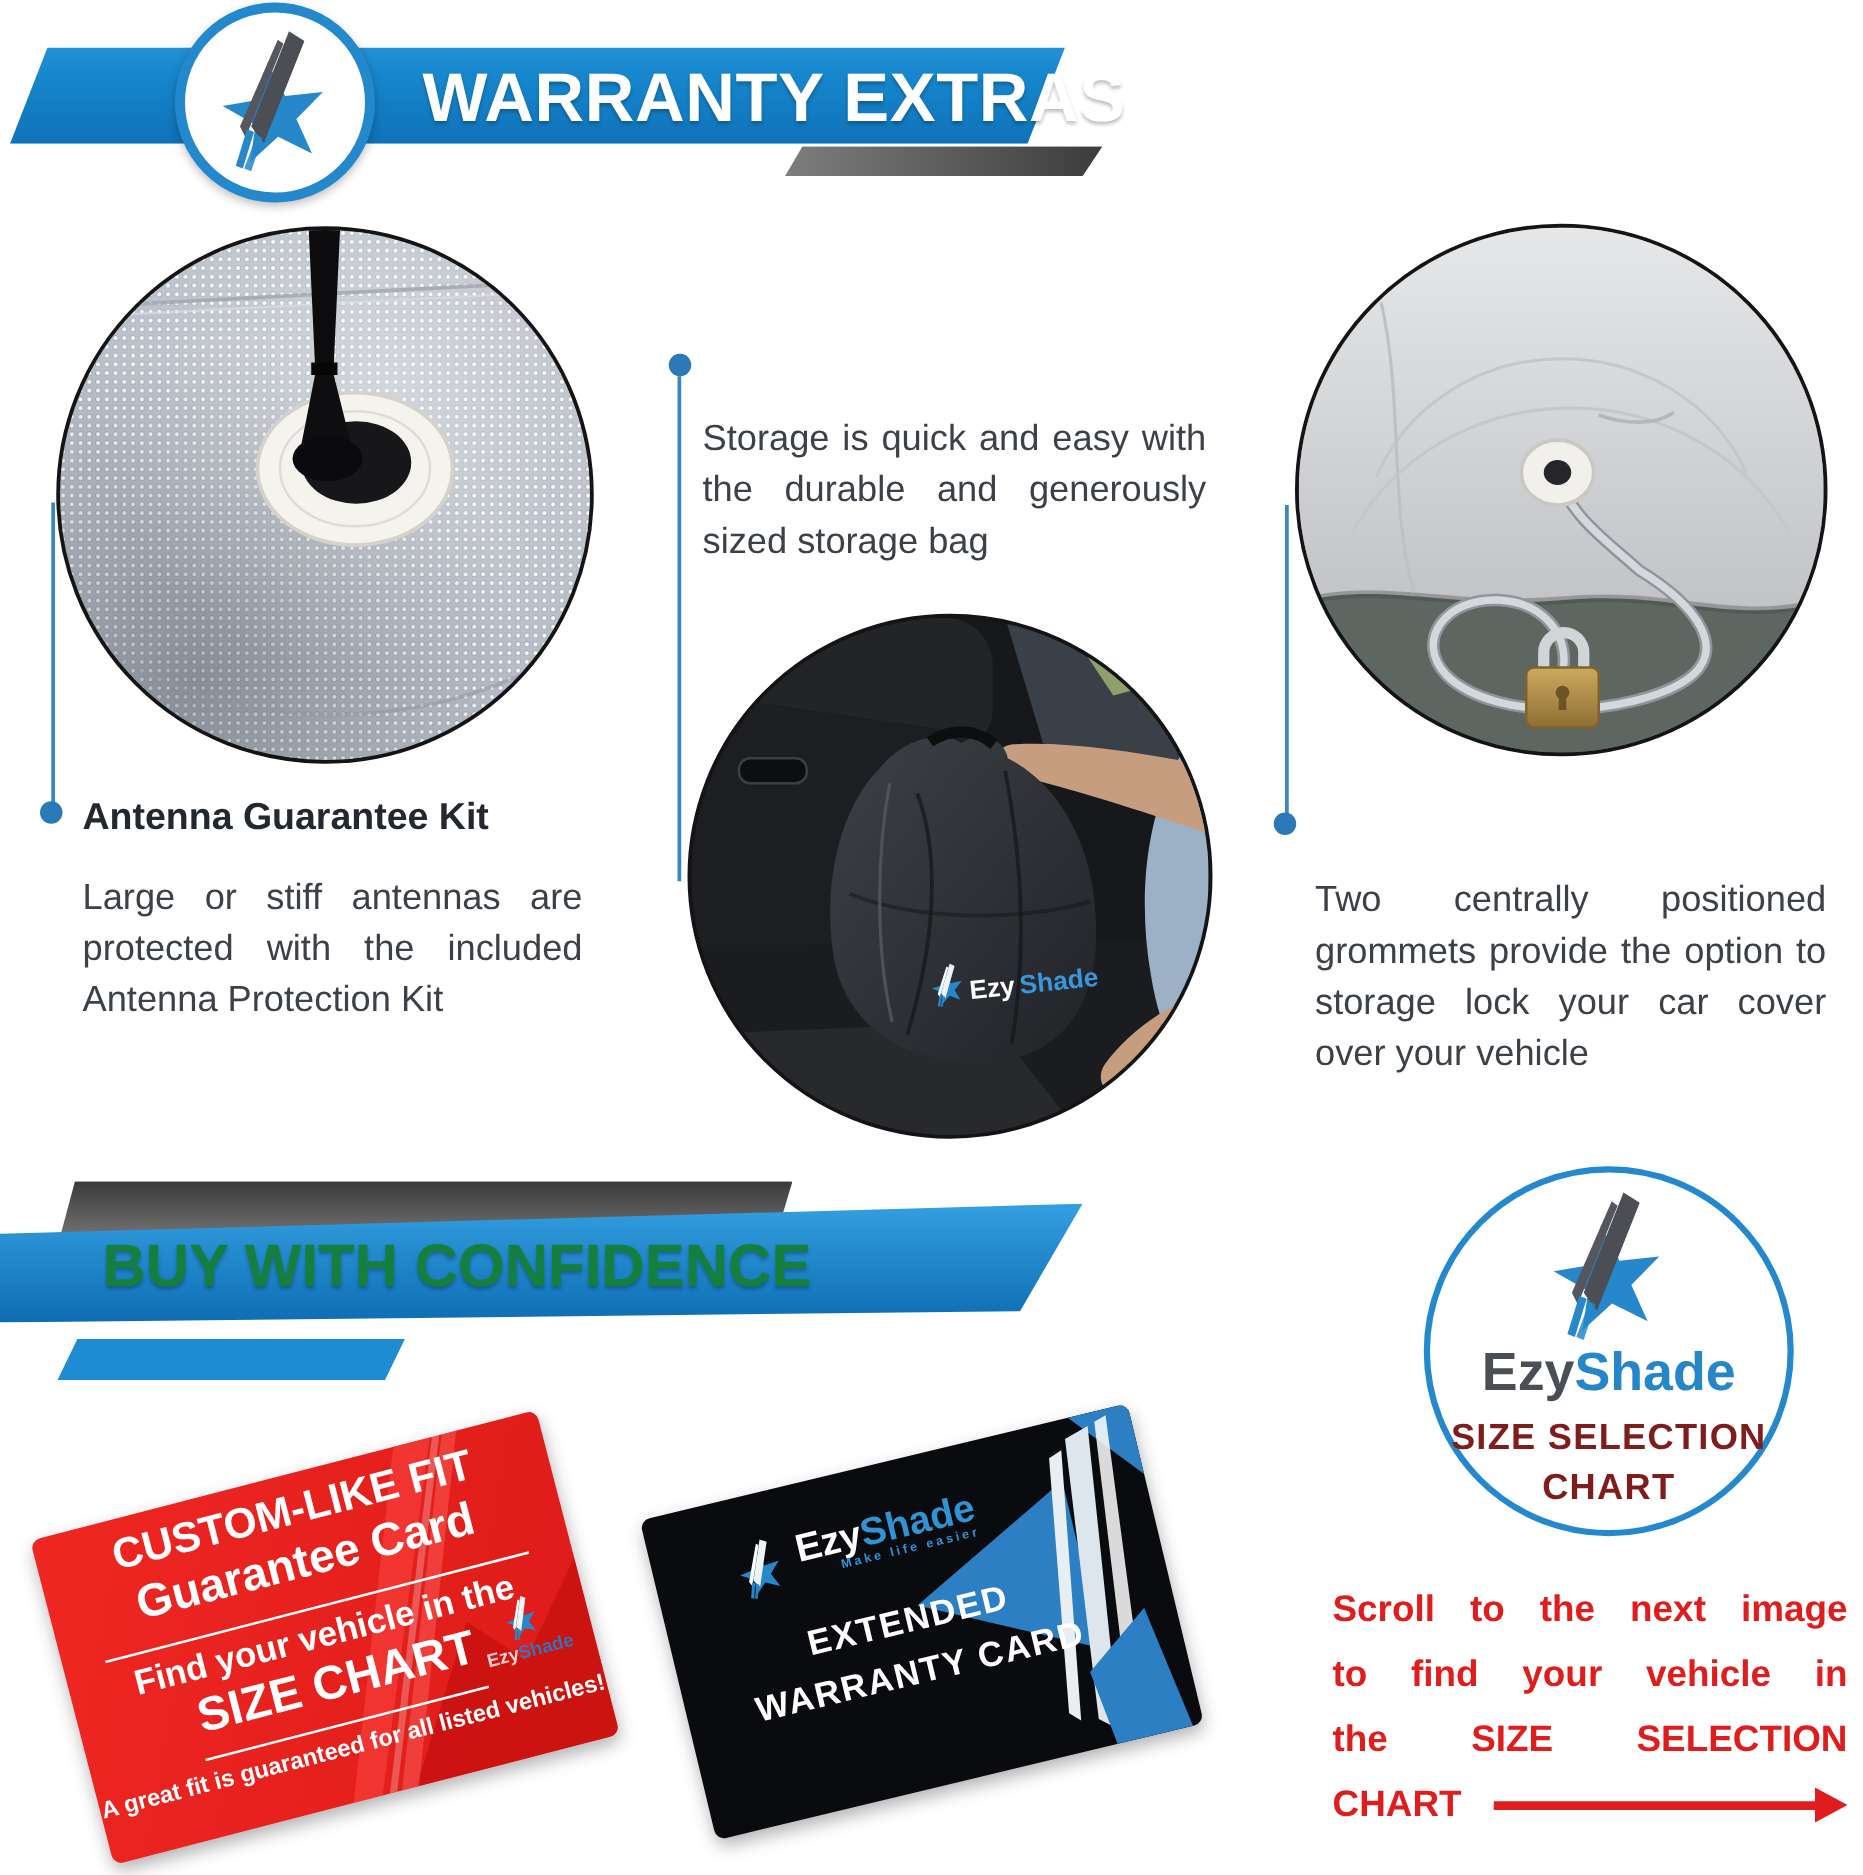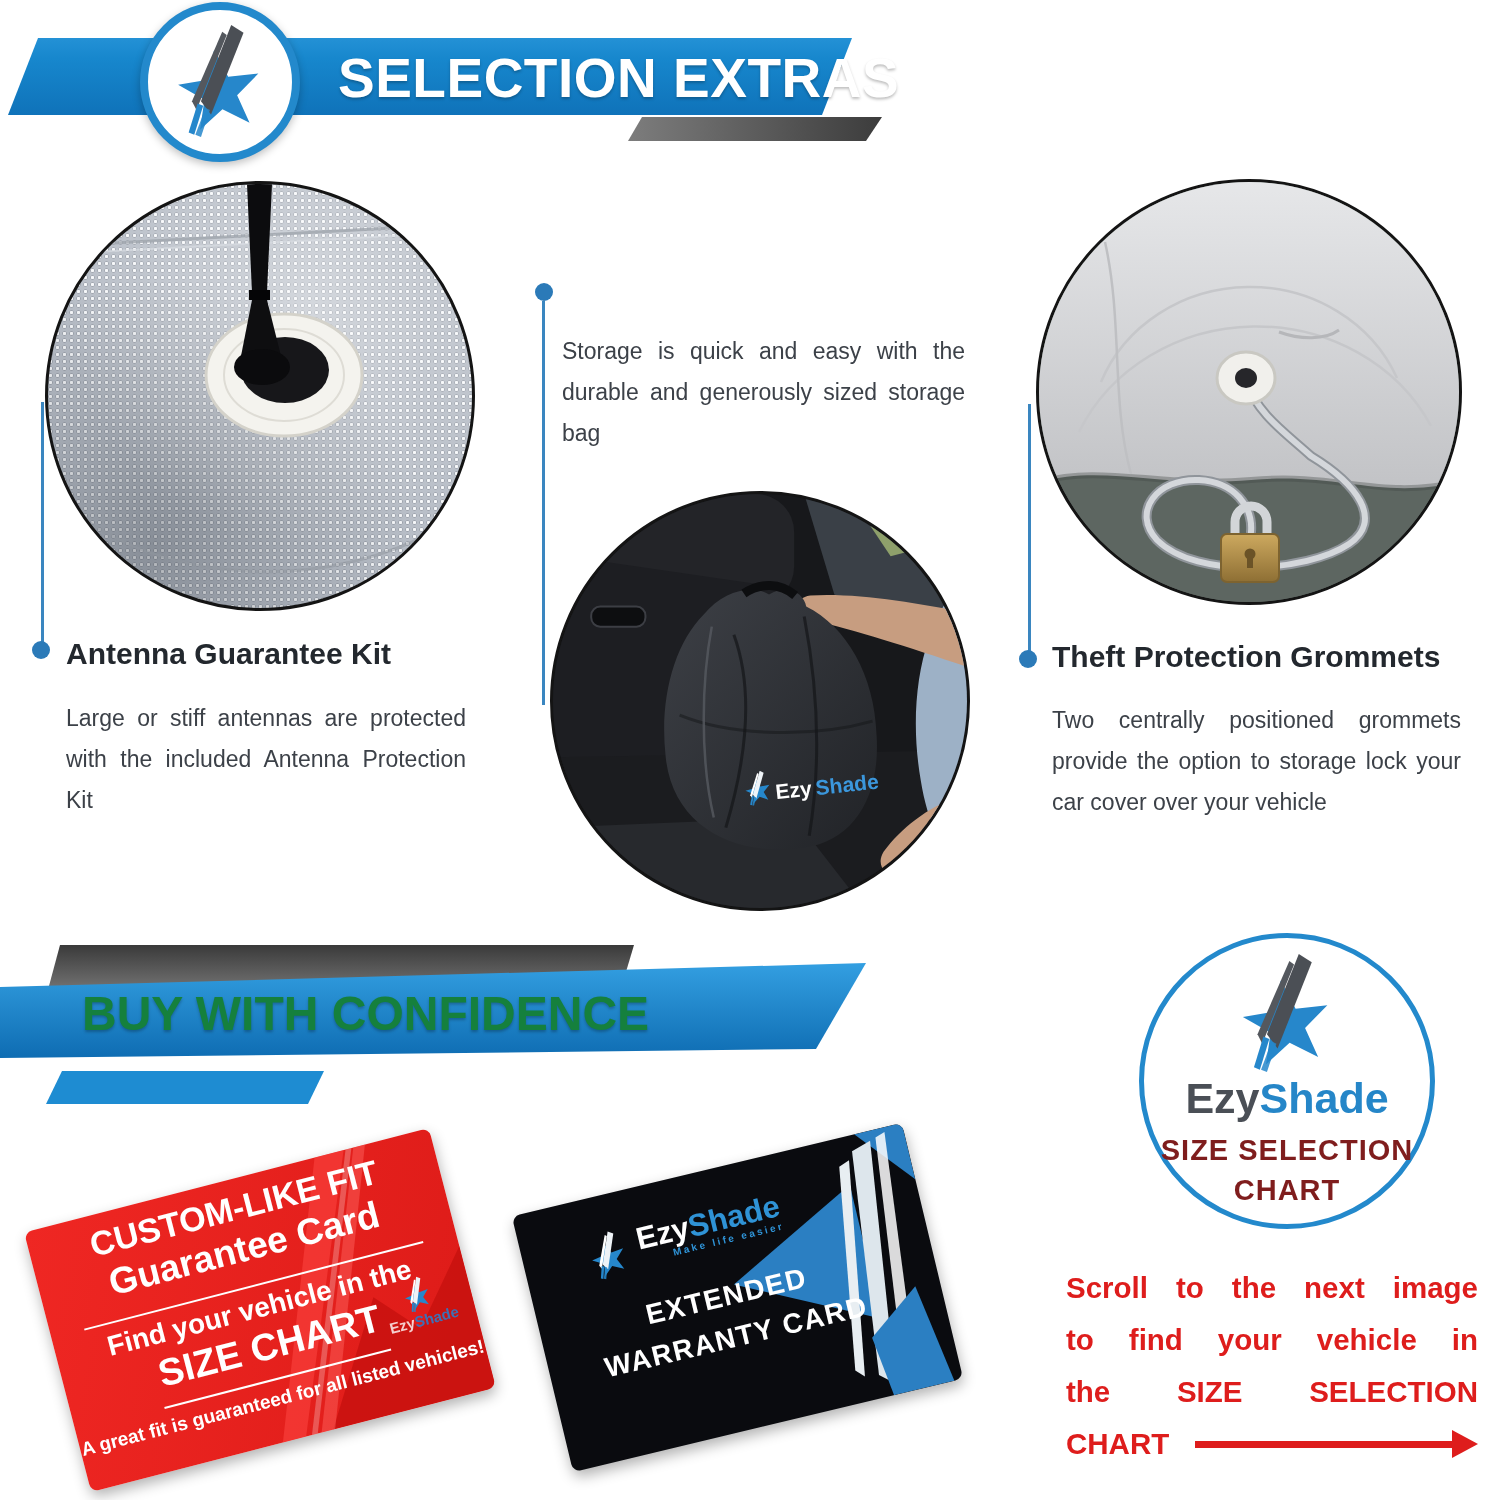--- a/index.html
+++ b/index.html
@@ -30,21 +30,21 @@
     background-size:auto,auto,7px 7px;}
   .photo-mid{left:550px;top:491px;width:414px;height:414px;background:#141518;}
   .photo-right{left:1036px;top:179px;width:420px;height:420px;background:#5d6661;}
 
   
   .vline{width:3px;background:#3a86c0;}
   .dot{width:18px;height:18px;border-radius:50%;background:#2b7ab8;}
 
   
   .f-title{font-size:30px;font-weight:700;color:#23282e;white-space:nowrap;}
-  .f-body{font-size:23px;line-height:41px;color:#3c4148;text-align:justify;text-align-last:left;}
+  .f-body{font-size:29px;line-height:41px;color:#3c4148;text-align:justify;text-align-last:left;}
 
   
   .buy-gray{left:30px;top:945px;width:604px;height:67px;
     clip-path:polygon(30px 0,604px 0,584px 67px,12px 67px);
     background:linear-gradient(180deg,#3a3a3a,#8f8f8f);}
   .buy-banner{left:0;top:961px;width:870px;height:98px;
     clip-path:polygon(0 26px,866px 2px,816px 88px,0 97px);
     background:linear-gradient(180deg,#34a0e2,#0e6cb2);}
   .buy-title{left:82px;top:986px;font-size:48px;font-weight:800;color:#15803d;white-space:nowrap;
     text-shadow:0 2px 3px rgba(0,0,0,.25);}
@@ -117,21 +117,21 @@
       <stop offset="0" stop-color="#cda95f"></stop>
         <stop offset="1" stop-color="#8e6f34"></stop>
     </linearGradient>
   </defs>
 </svg>
 
 <div id="stage">
 
   <div class="abs banner-top"></div>
   <div class="abs gray-bar-top"></div>
-  <div class="abs banner-top-title">SELECTION EXTRAS</div>
+  <div class="abs banner-top-title">WARRANTY EXTRAS</div>
   <div class="abs logo-circle">
     <svg class="abs" style="left:16px;top:13px" width="112" height="116">
       <use href="#ezy-star" width="112" height="116"></use>
     </svg>
   </div>
 
   <div class="abs photo photo-left">
     <svg width="424" height="424" viewBox="0 0 424 424">
       <path d="M8,62 L420,40" stroke="#9fa5ad" stroke-width="3" fill="none" opacity=".8"></path>
       <path d="M8,70 L420,48" stroke="#d9dde2" stroke-width="2" fill="none" opacity=".7"></path>
@@ -204,21 +204,20 @@
   <div class="abs vline" style="left:542px;top:301px;height:404px"></div>
   <div class="abs dot" style="left:535px;top:283px"></div>
   <div class="abs vline" style="left:1028px;top:404px;height:252px"></div>
   <div class="abs dot" style="left:1019px;top:650px"></div>
 
   <div class="abs f-title" style="left:66px;top:637px">Antenna Guarantee Kit</div>
   <div class="abs f-body" style="left:66px;top:698px;width:400px">Large or stiff antennas are protected with the included Antenna Protection Kit</div>
 
   <div class="abs f-body" style="left:562px;top:331px;width:403px">Storage is quick and easy with the durable and generously sized storage bag</div>
 
-  <div class="abs f-title" style="left:1052px;top:640px">Theft Protection Grommets</div>
   <div class="abs f-body" style="left:1052px;top:700px;width:409px">Two centrally positioned grommets provide the option to storage lock your car cover over your vehicle</div>
 
   <div class="abs buy-gray"></div>
   <div class="abs buy-banner"></div>
   <div class="abs buy-title">BUY WITH CONFIDENCE</div>
   <div class="abs buy-small-blue"></div>
 
   <div class="abs card black-card">
     <svg class="abs" style="left:0;top:0" width="401" height="263" viewBox="0 0 401 263">
       <polygon points="352,0 401,0 401,58" fill="#2b7fc2"></polygon>

